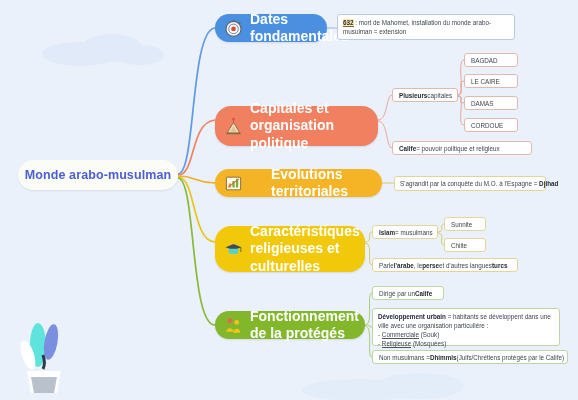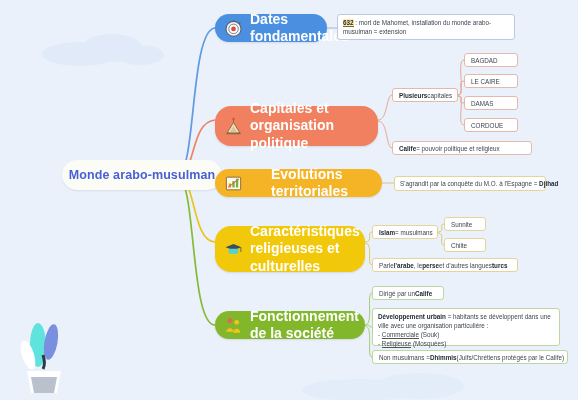--- a/index.html
+++ b/index.html
@@ -11,21 +11,20 @@
   }
   #canvas{position:absolute;left:0;top:0;width:578px;height:400px;}
   #links{position:absolute;left:0;top:0;width:578px;height:400px;pointer-events:none;}
 
   
   .root-node{
     position:absolute;left:18px;top:160px;width:160px;height:30px;
     background:#fbfcf6;border-radius:15px;
     display:flex;align-items:center;justify-content:center;
     box-shadow:0 1px 2px rgba(0,0,0,.08);
-    margin-left:44px;
   }
   .root-label{
     color:#4a5fd4;font-weight:bold;font-size:12.5px;letter-spacing:.1px;white-space:nowrap;
   }
 
   
   .branch{
     position:absolute;border-radius:16px;
     display:flex;align-items:center;gap:7px;
     padding:0 12px 0 9px;
@@ -209,21 +208,21 @@
       <b>turcs</b>
   </div>
 
   <div class="branch" style="left:215px;top:311px;width:150px;height:28px;background:#82b72c;">
     <svg class="b-icon" viewBox="0 0 24 24">
       <circle cx="7.5" cy="6" r="3.2" fill="#e06a4f"></circle>
       <path d="M3 20 C3 14 12 14 12 20 Z" fill="#f0c419"></path>
       <circle cx="16" cy="8" r="3" fill="#f0c419"></circle>
       <path d="M11.5 21 C11.5 14.5 20.5 14.5 20.5 21 Z" fill="#f0c419"></path>
     </svg>
-    <span class="b-label">Fonctionnement de la société</span>
+    <span class="b-label">Fonctionnement de la protégés</span>
   </div>
 
   <div class="chip chip-green" style="left:372px;top:286px;width:72px;height:14px;">
     <span>Dirigé par un </span>
       <b>Calife</b>
   </div>
 
   <div class="note note-green" style="left:372px;top:308px;width:188px;height:38px;">
     <b>Développement urbain</b><span> = habitants se développent dans une ville avec une organisation particulière :</span><br>
     <span>- <span class="u">Commerciale</span><span> (Souk)</span></span><br>

